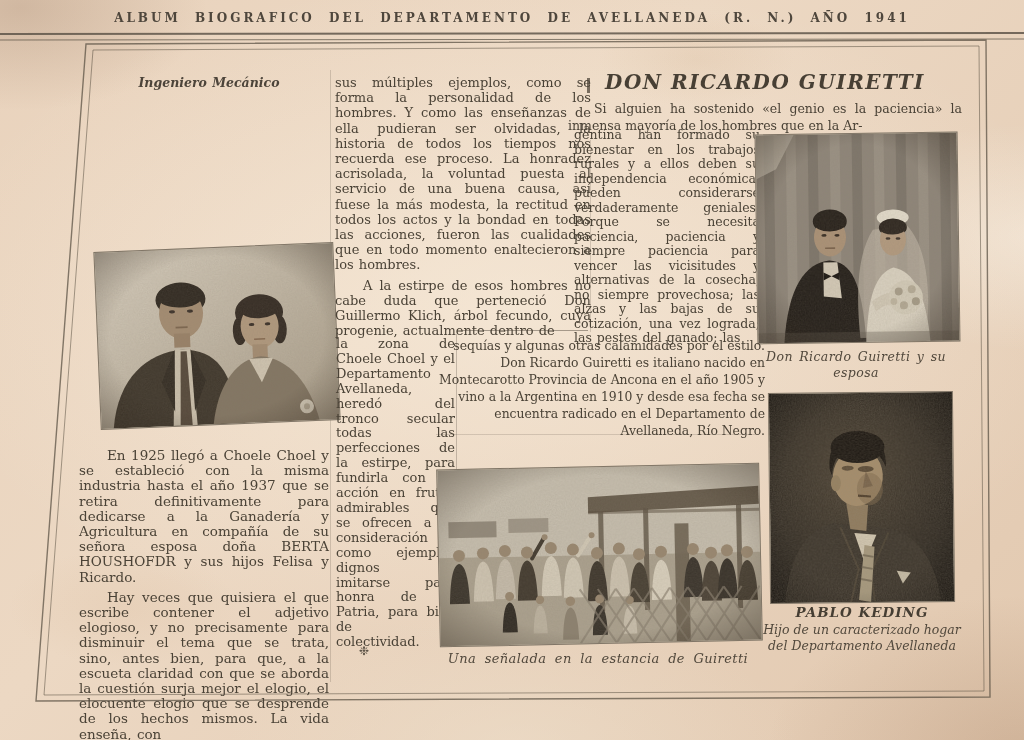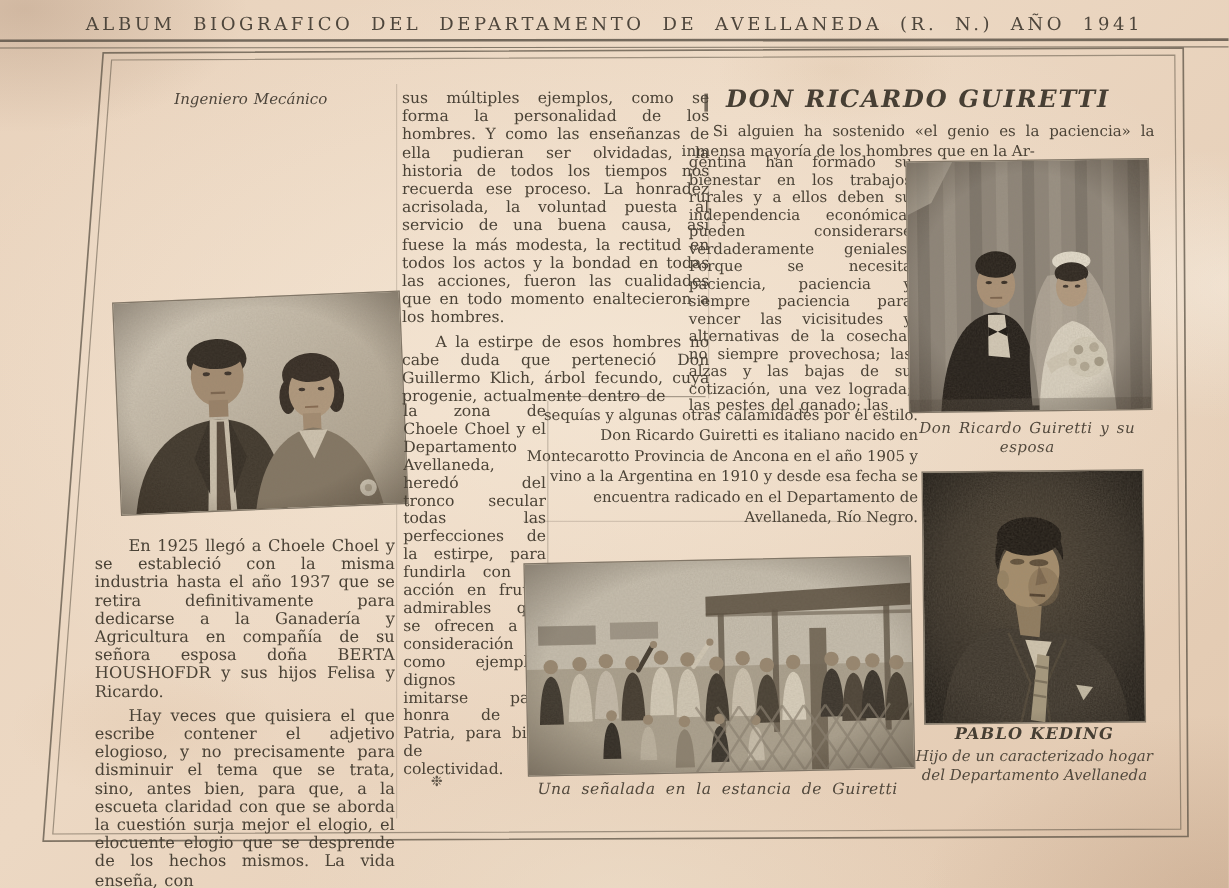--- a/index.html
+++ b/index.html
@@ -13,31 +13,31 @@
       radial-gradient(26% 20% at 2% 1%, rgba(120,85,60,.22), transparent 70%),
       radial-gradient(35% 30% at 100% 102%, rgba(150,110,80,.25), transparent 72%),
       radial-gradient(30% 22% at 101% 32%, rgba(255,252,244,.4), transparent 70%),
       radial-gradient(40% 26% at 50% 101%, rgba(238,224,204,.55), transparent 70%),
       radial-gradient(12% 8% at 68% 8%, rgba(190,150,110,.14), transparent 80%),
       radial-gradient(14% 10% at 12% 82%, rgba(200,160,120,.13), transparent 80%),
       linear-gradient(135deg,#e9d3bd,#ecd8c3 40%,#e6cfb8 75%,#e2c9b0);
   }
   .abs{position:absolute;}
   
-  .hdr{left:0;right:0;top:11px;text-align:center;font-weight:normal;font-size:15px;
+  .hdr{left:0;right:0;top:11px;text-align:center;font-weight:bold;font-size:12px;
        letter-spacing:3px;word-spacing:7px;color:#4e463c;}
   
   .frame-svg{left:0;top:0;width:1024px;height:740px;pointer-events:none;}
   
   .bt{text-align:justify;font-size:13.5px;line-height:15.2px;word-spacing:1px;}
   .bt p{margin:0 0 5px 0;text-indent:28px;}
   .bt p.noindent{text-indent:0;}
   h2.art{margin:0;font-size:15px;font-style:italic;font-weight:bold;text-align:center;
          letter-spacing:2px;color:#473f34;}
-  h3.art{margin:3px 0 0 0;font-size:12.5px;font-style:italic;font-weight:normal;
+  h3.art{margin:3px 0 0 0;font-size:12.5px;font-style:italic;font-weight:bold;
          text-align:center;color:#4c443a;}
   .c1-head{left:86px;top:72px;width:246px;}
   .c1-head p{margin-top:13px;}
   .c1-rest{left:79px;top:448px;width:250px;}
   .c2-wide{left:335px;top:75px;width:256px;font-size:13px;}
   .c2-narrow{left:336px;top:337px;width:119px;font-size:13px;line-height:14.9px;}
   .c2-narrow p{text-indent:0;}
   .orn{left:359px;top:644px;font-family:"DejaVu Sans",sans-serif;font-size:12px;color:#4a4236;opacity:.85;}
   .c3-head{left:568px;top:70px;width:394px;}
   .c3-head h2.art{font-size:20px;letter-spacing:1.5px;}

